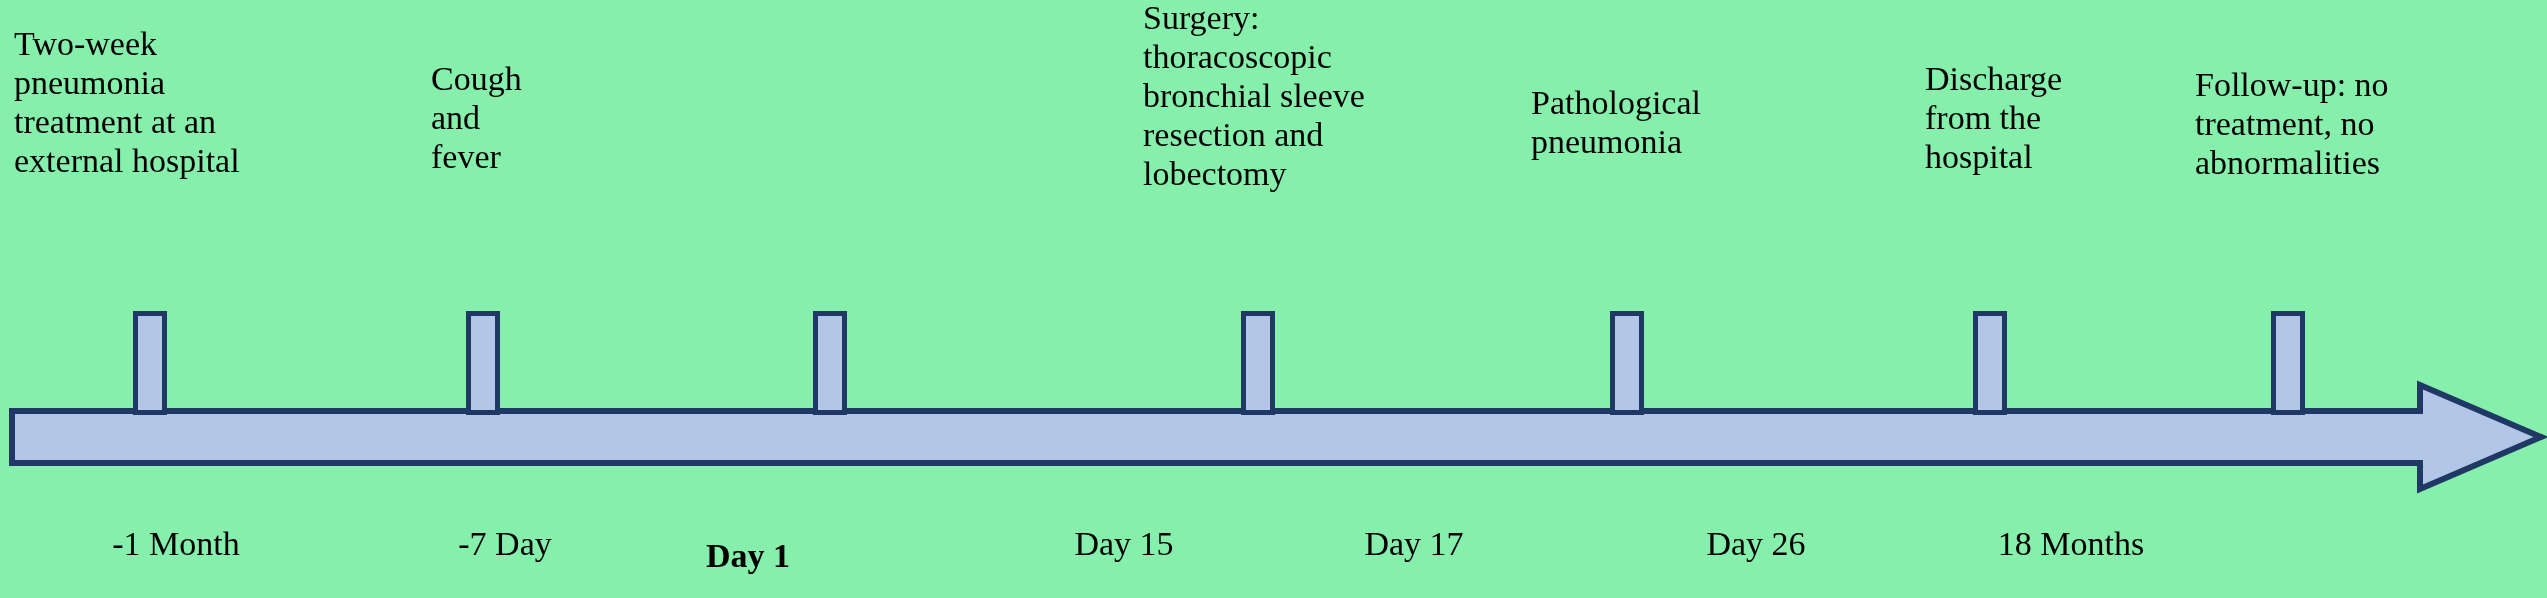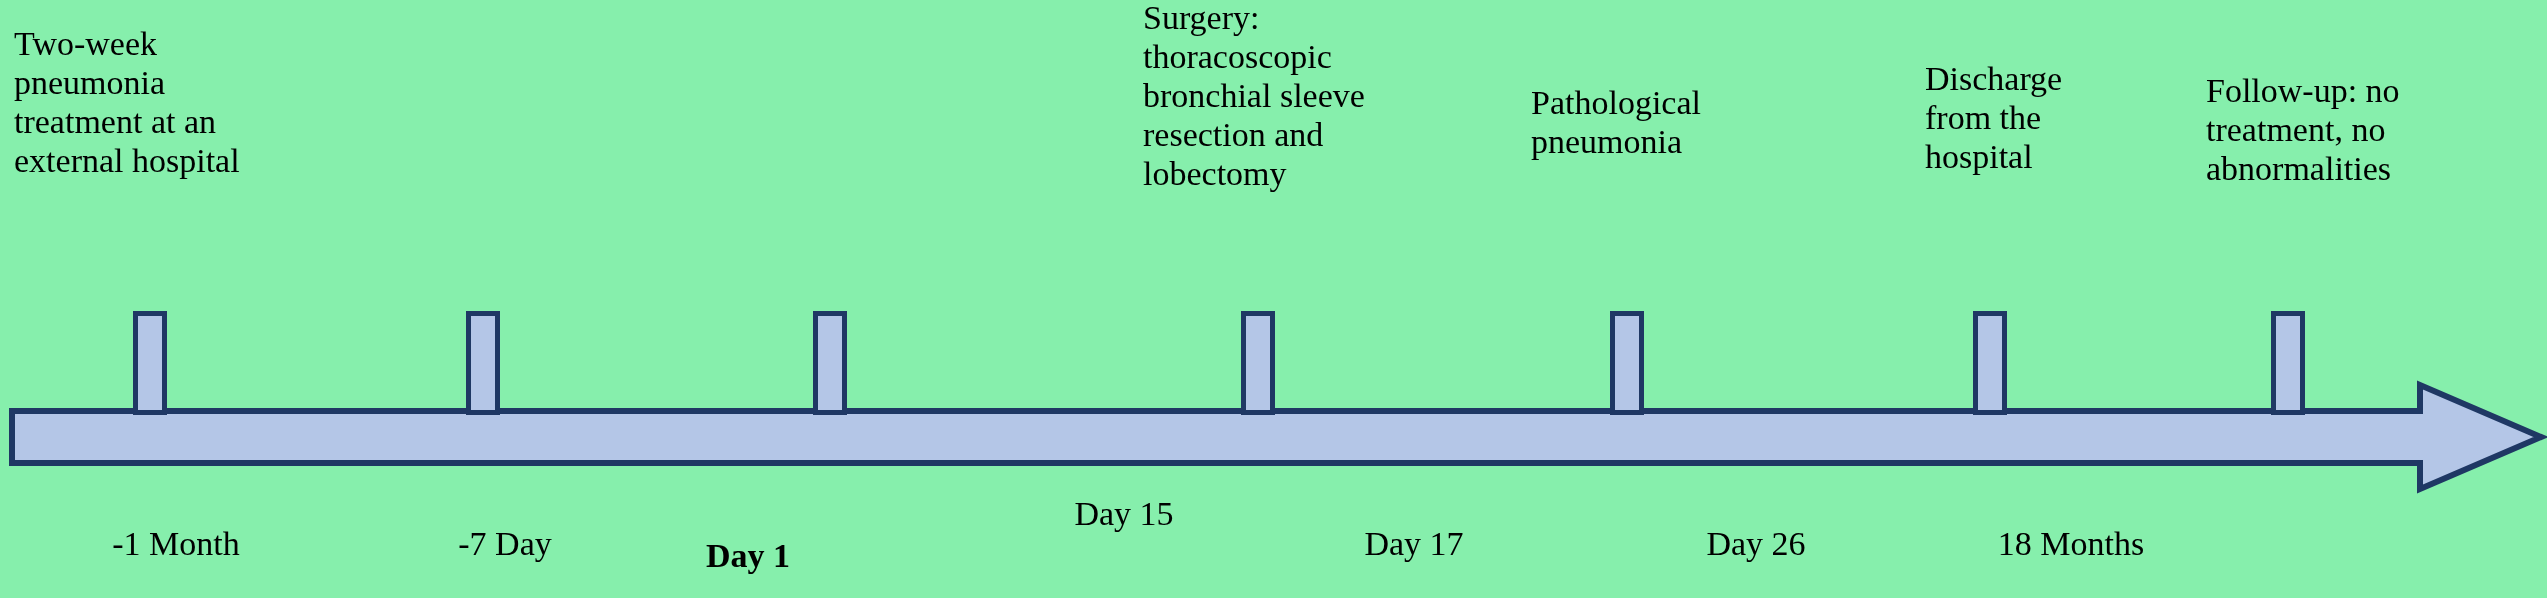--- a/index.html
+++ b/index.html
@@ -78,46 +78,49 @@
   <div class="tick-mark" style="left:1241px; top:311px; height:104px;"></div>
   <div class="tick-mark" style="left:1610px; top:311px; height:104px;"></div>
   <div class="tick-mark" style="left:1973px; top:311px; height:104px;"></div>
   <div class="tick-mark" style="left:2271px; top:311px; height:104px;"></div>
 
   <div class="event-label" style="left:14px; top:24px; width:260px;">Two-week
 pneumonia
 treatment at an
 external hospital</div>
 
+  <div class="event-label" style="left:431px; top:59px; width:160px;">Cough
+and
+fever</div>
 
 
   <div class="event-label" style="left:1143px; top:-2px; width:300px;">Surgery:
 thoracoscopic
 bronchial sleeve
 resection and
 lobectomy</div>
 
   <div class="event-label" style="left:1531px; top:83px; width:280px;">Pathological
 pneumonia</div>
 
   <div class="event-label" style="left:1905px; top:59px; width:240px;margin-left:20px;">Discharge
 from the
 hospital</div>
 
-  <div class="event-label" style="left:2195px; top:71px; width:320px;margin-left:11px;">Follow-up: no
+  <div class="event-label" style="left:2195px; top:65px; width:320px;">Follow-up: no
 treatment, no
 abnormalities</div>
 
   <div class="date-label" style="left:155px; top:524px;">-1 Month</div>
 
   <div class="date-label" style="left:484px; top:524px;font-family:Liberation Serif, serif;">-7 Day</div>
 
   <div class="date-label" style="left:727px; top:536px;font-weight:bold;">Day 1</div>
 
-  <div class="date-label" style="left:1103px; top:494px;">Day 15</div>
+  <div class="date-label" style="left:1103px; top:524px;">Day 15</div>
 
   <div class="date-label" style="left:1393px; top:524px;text-align:right;">Day 17</div>
 
   <div class="date-label" style="left:1735px; top:524px;">Day 26</div>
 
   <div class="date-label" style="left:2050px; top:524px;">18 Months</div>
 
 </div>
 
 </body></html>

